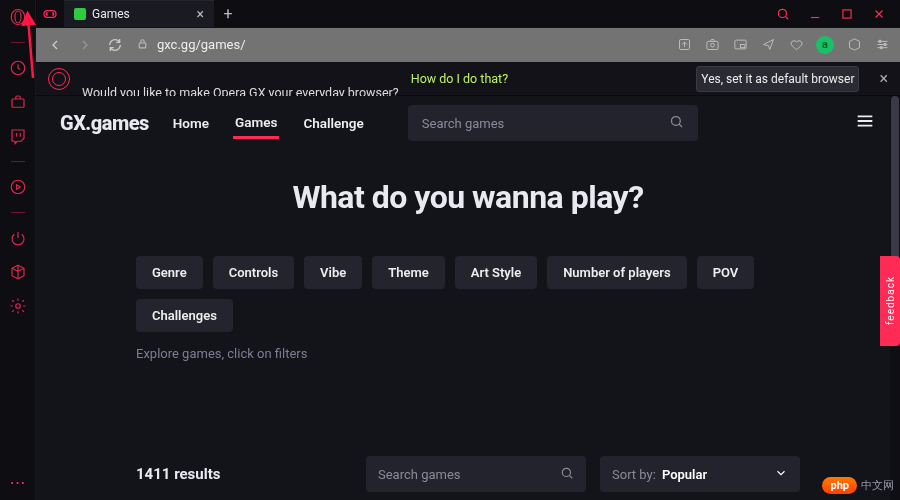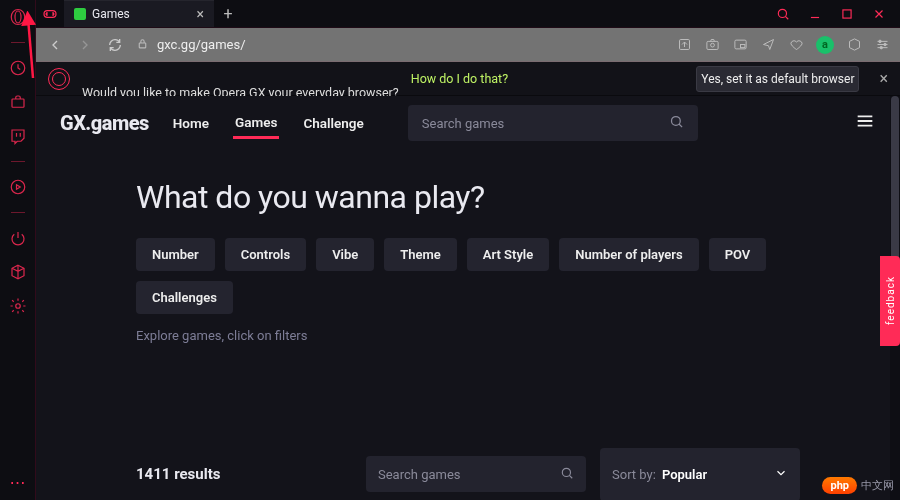--- a/index.html
+++ b/index.html
@@ -58,30 +58,30 @@
   .site-hdr{height:54px;display:flex;align-items:center;padding:0 24px;gap:22px;}
   .logo{font-size:20px;font-weight:800;letter-spacing:-.5px;}
   .navlink{font-size:13.5px;font-weight:600;color:#eee;cursor:pointer;padding:6px 2px;}
   .navlink.active{border-bottom:3px solid #ff2b57;}
   .hdr-search{margin-left:20px;width:290px;height:36px;background:#23232e;border-radius:4px;display:flex;align-items:center;padding:0 14px;color:#8a8a9a;font-size:13px;}
   .hdr-search .sic{margin-left:auto;}
   .burger{margin-left:auto;cursor:pointer;color:#eee;}
   .burger svg{width:22px;height:22px;stroke:currentColor;stroke-width:2;fill:none;}
 
   .page{padding:28px 100px 0;}
-  .hero{font-size:32px;font-weight:400;letter-spacing:-.5px;margin-bottom:22px;}
+  .hero{font-size:32px;font-weight:700;letter-spacing:-.5px;margin-bottom:40px;text-align:center;}
   .chips{display:flex;flex-wrap:wrap;gap:10px;margin-bottom:14px;}
   .chip{background:#24242f;padding:9px 16px;border-radius:4px;font-size:13px;font-weight:600;color:#eee;cursor:pointer;}
   .explore{color:#7d7d96;font-size:13px;margin-top:6px;}
 
   .results-bar{position:absolute;left:0;right:0;bottom:0;height:52px;display:flex;align-items:center;padding:0 100px;gap:14px;}
   .results-bar .count{font-size:15px;font-weight:700;flex:0 0 auto;margin-right:auto;}
   .rb-search{width:220px;height:36px;background:#23232e;border-radius:4px;display:flex;align-items:center;padding:0 12px;color:#8a8a9a;font-size:13px;}
   .rb-search .sic{margin-left:auto;}
-  .rb-sort{width:200px;height:53px;background:#23232e;border-radius:4px;display:flex;align-items:center;padding:0 12px;font-size:13px;cursor:pointer;}
+  .rb-sort{width:200px;height:36px;background:#23232e;border-radius:4px;display:flex;align-items:center;padding:0 12px;font-size:13px;cursor:pointer;}
   .rb-sort .lab{color:#8a8a9a;margin-right:6px;}
   .rb-sort .val{color:#fff;font-weight:600;}
   .rb-sort .chev{margin-left:auto;color:#fff;}
 
   .feedback{position:absolute;right:0;top:160px;width:20px;height:90px;background:#ff2b57;border-radius:4px 0 0 4px;writing-mode:vertical-rl;transform:rotate(180deg);font-size:10px;display:flex;align-items:center;justify-content:center;color:#fff;cursor:pointer;letter-spacing:1px;}
 
   .wm{position:absolute;right:6px;bottom:6px;display:flex;align-items:center;gap:4px;pointer-events:none;}
   .wm .pill{background:linear-gradient(#ff7a00,#ff4000);color:#fff;font-size:11px;font-weight:700;padding:2px 8px;border-radius:10px;}
   .wm .cn{font-size:11px;color:#99a;}
 
@@ -296,21 +296,21 @@
               </svg></span>
         </div>
         <div class="burger"><svg viewBox="0 0 24 24">
               <path d="M4 7h16M4 12h16M4 17h16"></path>
             </svg></div>
       </div>
 
       <div class="page">
         <div class="hero">What do you wanna play?</div>
         <div class="chips">
-          <span class="chip">Number</span>
+          <span class="chip">Genre</span>
           <span class="chip">Controls</span>
           <span class="chip">Vibe</span>
           <span class="chip">Theme</span>
           <span class="chip">Art Style</span>
           <span class="chip">Number of players</span>
           <span class="chip">POV</span>
           <span class="chip">Challenges</span>
         </div>
         <div class="explore">Explore games, click on filters</div>
       </div>

